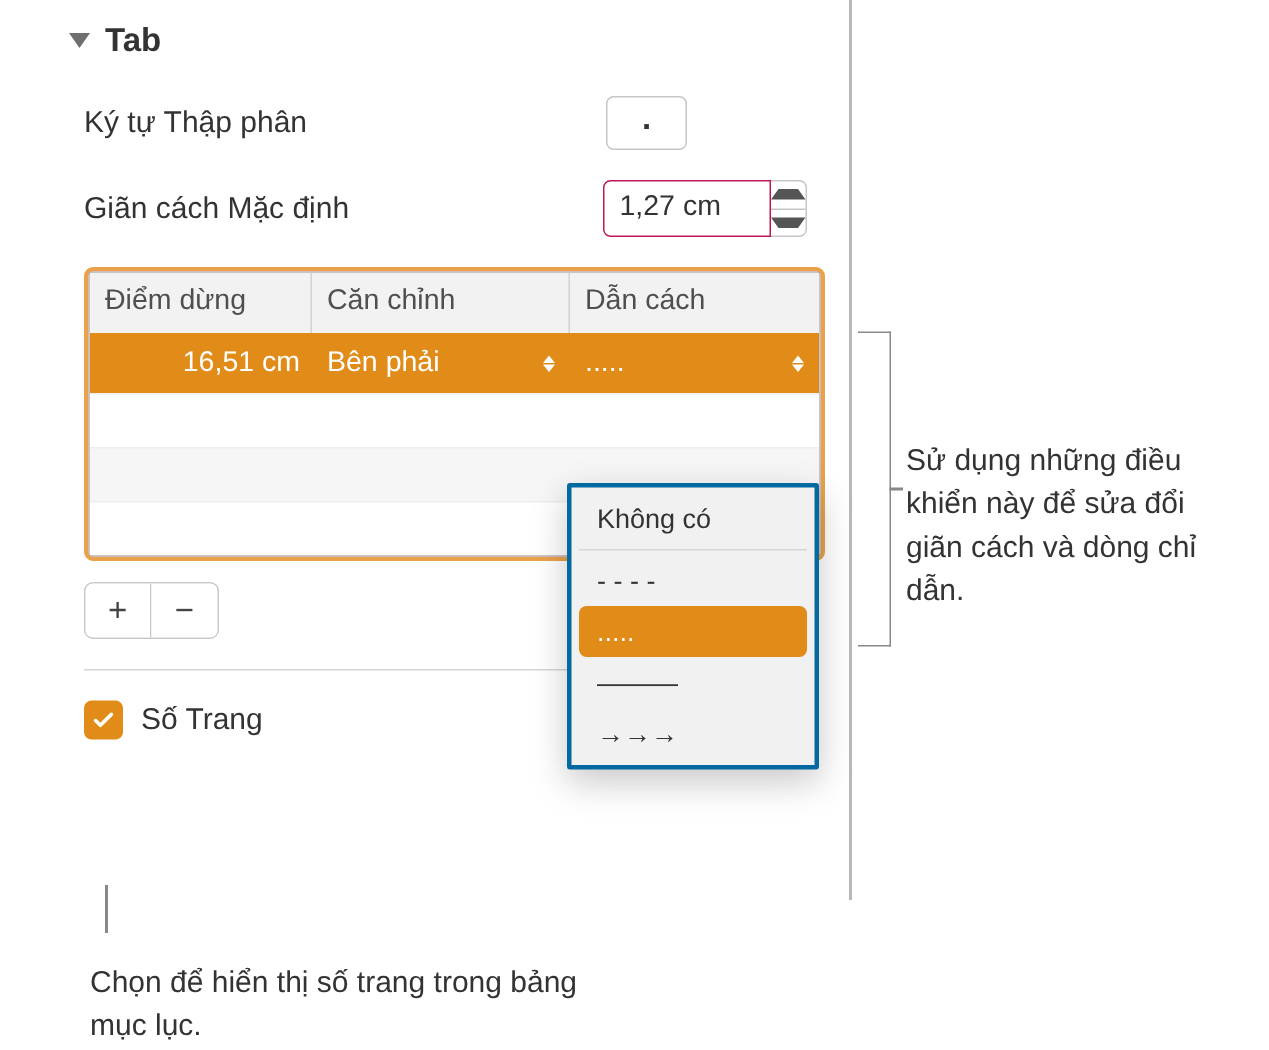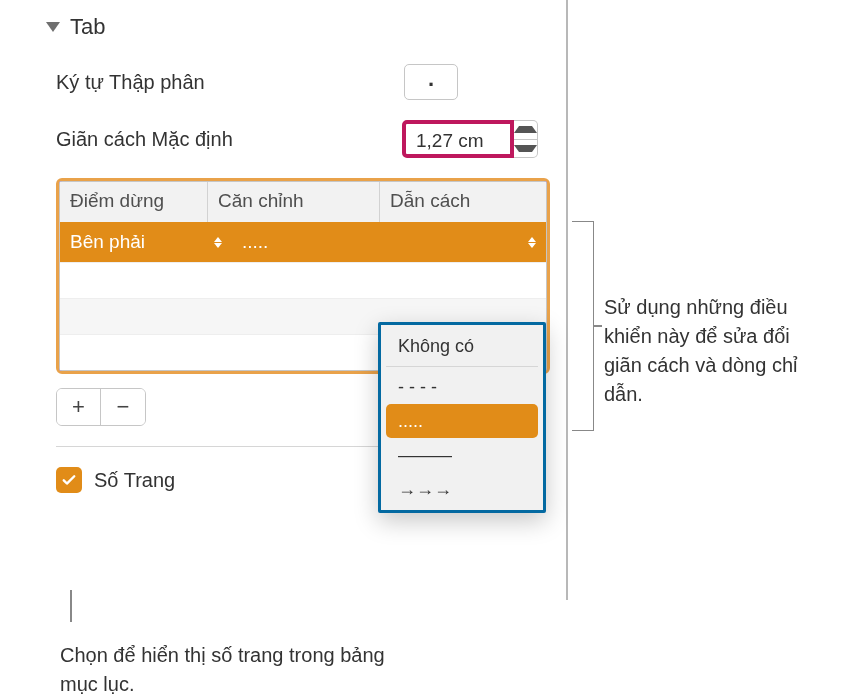--- a/index.html
+++ b/index.html
@@ -28,21 +28,21 @@
   padding: 14px 14px 14px 18px;
   gap: 10px;
 }
 .disclosure {
   width: 0; height: 0;
   border-left: 7px solid transparent;
   border-right: 7px solid transparent;
   border-top: 10px solid #6f6f6f;
 }
 .section-title {
-  font-weight: 400;
+  font-weight: 700;
   font-size: 22px;
 }
 .row {
   display: flex;
   align-items: center;
   padding: 10px 28px 10px 28px;
 }
 .row .label { flex: 1; }
 .decimal-box {
   width: 54px; height: 36px;
@@ -50,21 +50,21 @@
   border-radius: 5px;
   background: #fff;
   text-align: center;
   line-height: 28px;
   font-weight: 600;
   font-size: 22px;
   margin-right: 80px;
 }
 .spacing-box {
   width: 112px; height: 38px;
-  border: 4px solid #be185d;
+  border: 1px solid #be185d;
   border-radius: 5px 0 0 5px;
   background: #fff;
   padding: 6px 10px;
   font-size: 19px;
 }
 .stepper {
   width: 24px; height: 38px;
   display: flex; flex-direction: column;
   border: 1px solid #c6c6c6;
   border-left: none;
@@ -280,20 +280,21 @@
   </div>
 
   <div class="table-wrap">
     <div class="table-inner">
       <div class="thead">
         <div class="th th1">Điểm dừng</div>
         <div class="th th2">Căn chỉnh</div>
         <div class="th th3">Dẫn cách</div>
       </div>
       <div class="trow">
+        <div class="td td1">16,51 cm</div>
         <div class="td td2">
           <span>Bên phải</span>
           <span class="dd-arrows">
               <span class="au"></span>
               <span class="ad"></span>
             </span>
         </div>
         <div class="td td3">
           <span>.....</span>
           <span class="dd-arrows">

